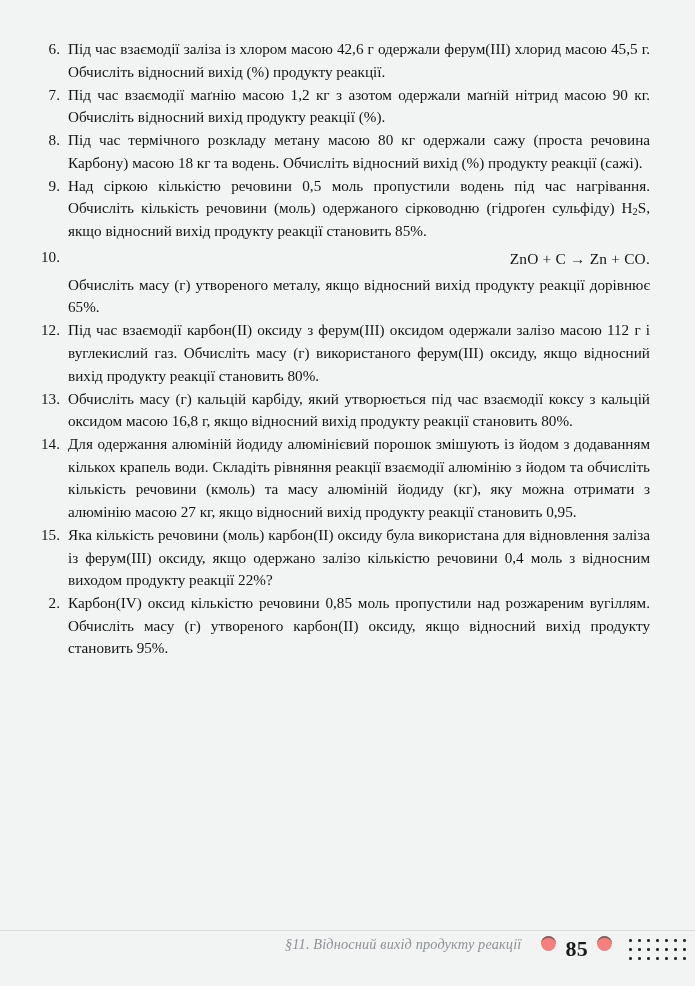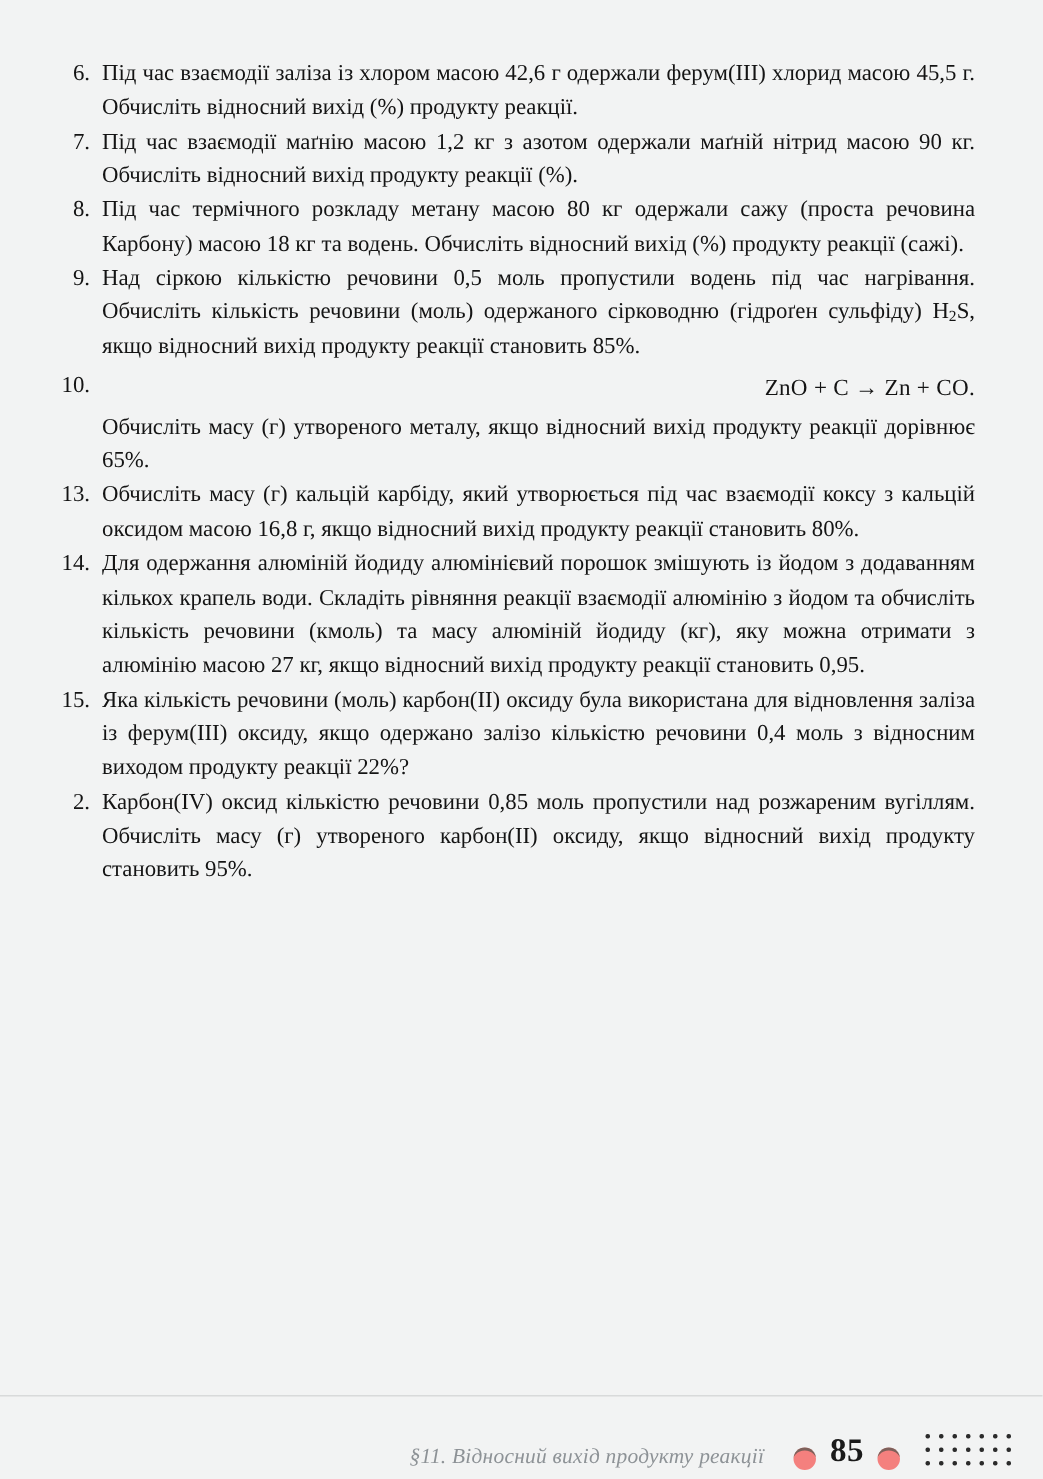--- a/index.html
+++ b/index.html
@@ -106,23 +106,23 @@
     background: #d8dada;
   }
 
   .footer-inner {
     position: absolute;
     left: 0;
     top: 6px;
     width: 695px;
     height: 44px;
     display: flex;
-    align-items: flex-end;
+    align-items: flex-start;
     justify-content: flex-end;
-    padding-right: 18px;
+    padding-right: 6px;
     box-sizing: border-box;
   }
 
   .footer-title {
     font-style: italic;
     font-size: 14.3px;
     color: #8d9296;
     letter-spacing: 0.15px;
     white-space: nowrap;
     margin-right: 20px;
@@ -190,20 +190,24 @@
         <span class="item-body"><span>Над сіркою кількістю речовини 0,5 моль пропустили водень під час нагрівання. Обчисліть кількість речовини (моль) одержаного сірководню (гідроґен сульфіду) H</span><sub>2</sub><span>S, якщо відносний вихід продукту реакції становить 85%.</span></span>
       </li>
 
       <li class="exercise-item">
         <span class="item-number">10.</span>
         <span class="equation">ZnO + C → Zn + CO.</span>
         <span class="cont-paragraph">Обчисліть масу (г) утвореного металу, якщо відносний вихід продукту реакції дорівнює 65%.</span>
       </li>
 
 
+      <li class="exercise-item">
+        <span class="item-number">12.</span>
+        <span class="item-body">Під час взаємодії карбон(II) оксиду з ферум(III) оксидом одержали залізо масою 112 г і вуглекислий газ. Обчисліть масу (г) використаного ферум(III) оксиду, якщо відносний вихід продукту реакції становить 80%.</span>
+      </li>
 
       <li class="exercise-item">
         <span class="item-number">13.</span>
         <span class="item-body">Обчисліть масу (г) кальцій карбіду, який утворюється під час взаємодії коксу з кальцій оксидом масою 16,8 г, якщо відносний вихід продукту реакції становить 80%.</span>
       </li>
 
       <li class="exercise-item">
         <span class="item-number">14.</span>
         <span class="item-body">Для одержання алюміній йодиду алюмінієвий порошок змішують із йодом з додаванням кількох крапель води. Складіть рівняння реакції взаємодії алюмінію з йодом та обчисліть кількість речовини (кмоль) та масу алюміній йодиду (кг), яку можна отримати з алюмінію масою 27 кг, якщо відносний вихід продукту реакції становить 0,95.</span>
       </li>

